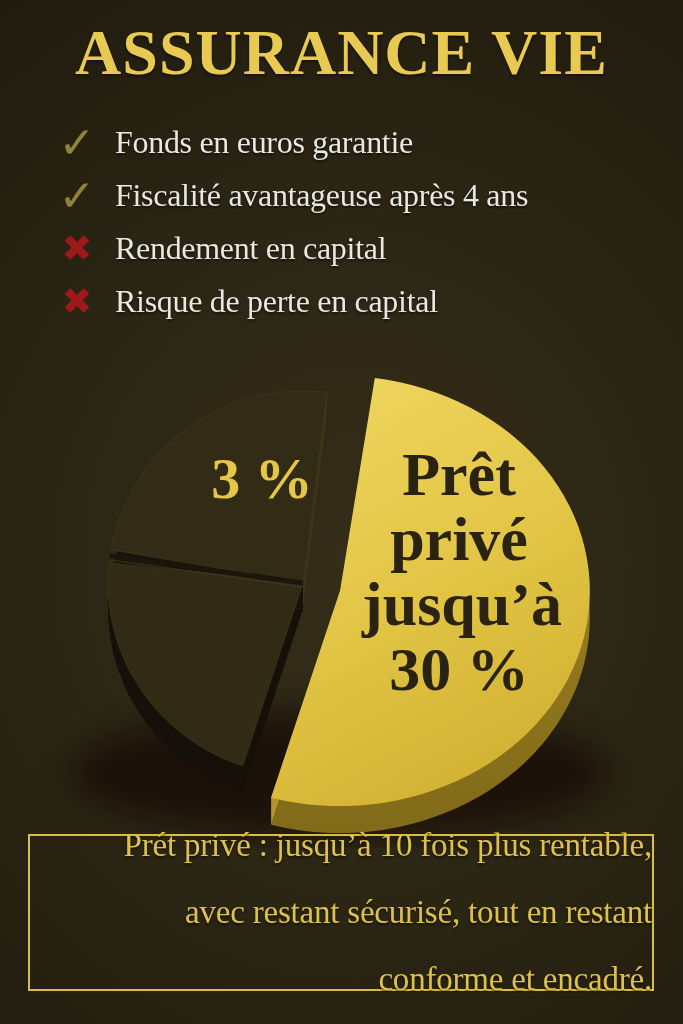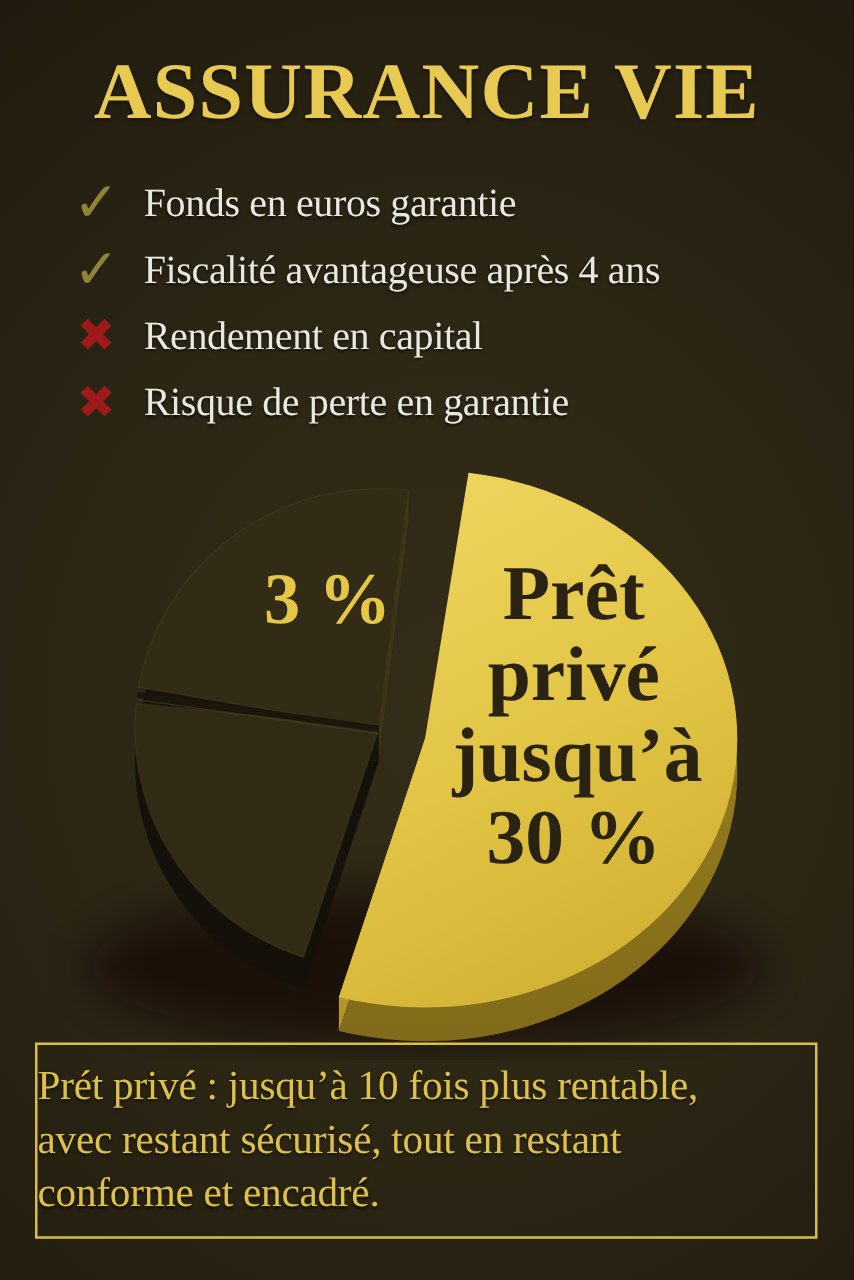--- a/index.html
+++ b/index.html
@@ -2,42 +2,42 @@
 <html><head>
 <meta charset="utf-8">
 <style>
   html,body{margin:0;padding:0;background:#121008;}
   .poster{
     position:relative;width:683px;height:1024px;overflow:hidden;
     background:radial-gradient(115% 85% at 52% 55%, #342d18 0%, #2b2514 42%, #221d0f 72%, #171307 100%);
     font-family:"Liberation Serif", serif;
   }
   .title{
-    margin:0;padding-top:36px;text-align:center;
+    margin:0;padding-top:16px;text-align:center;
     font-size:64px;font-weight:700;letter-spacing:1px;color:#e8ca52;
     text-shadow:0 2px 3px rgba(0,0,0,.45);
   }
   .features{list-style:none;margin:26px 0 0 54px;padding:0;}
   .features li{display:flex;align-items:center;height:53px;gap:15px;}
   .ic{width:46px;flex:0 0 46px;text-align:center;line-height:1;
       font-family:"DejaVu Sans", sans-serif;font-weight:700;}
   .ic-check{color:#8f8339;font-size:44px;}
   .ic-cross{color:#9e1a1a;font-size:37px;}
   .feat-text{font-size:32px;color:#e9e7e1;letter-spacing:-.3px;
              text-shadow:0 2px 2px rgba(0,0,0,.5);}
   .pie{position:absolute;left:0;top:353px;width:683px;height:495px;}
   .pie text{font-family:"Liberation Serif", serif;}
   .slice-label-gold{font-size:58px;font-weight:700;fill:#e5c647;}
   .slice-label-dark{font-size:62px;font-weight:700;fill:#2a2311;}
   .footer-box{
     position:absolute;left:28px;top:834px;width:626px;height:157px;
     box-sizing:border-box;border:2px solid #d9bd45;
     display:flex;flex-direction:column;justify-content:center;
-    text-align:left;color:#ddc14a;font-size:33px;line-height:1.3;
-    letter-spacing:-.2px;text-shadow:0 2px 2px rgba(0,0,0,.5);
+    text-align:right;color:#ddc14a;font-size:33px;line-height:1.3;
+    letter-spacing:-.2px;text-shadow:0 2px 2px rgba(0,0,0,.5);gap:24px;
   }
   .footer-box span{display:block;}
 </style>
 </head>
 <body>
 
 <div class="poster">
 
   <h1 class="title">ASSURANCE VIE</h1>
 
@@ -49,21 +49,21 @@
     <li>
       <span class="ic ic-check">✓</span>
       <span class="feat-text">Fiscalité avantageuse après 4 ans</span>
     </li>
     <li>
       <span class="ic ic-cross">✖</span>
       <span class="feat-text">Rendement en capital</span>
     </li>
     <li>
       <span class="ic ic-cross">✖</span>
-      <span class="feat-text">Risque de perte en garantie</span>
+      <span class="feat-text">Risque de perte en capital</span>
     </li>
   </ul>
 
   <svg class="pie" viewBox="0 0 683 495" aria-hidden="true">
     <defs>
       <linearGradient id="goldTop" x1="0.15" y1="0" x2="0.55" y2="1">
         <stop offset="0" stop-color="#efd660"></stop>
         <stop offset="0.55" stop-color="#e2c545"></stop>
         <stop offset="1" stop-color="#d2b133"></stop>
       </linearGradient>

